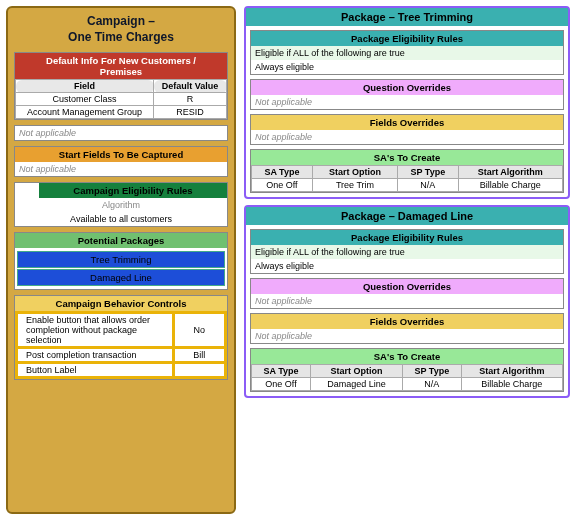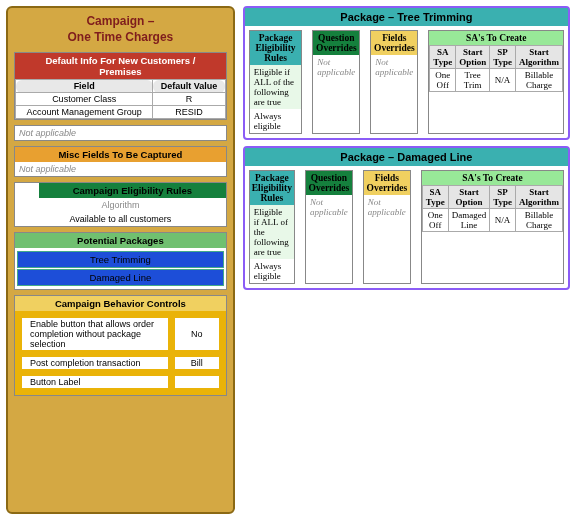--- a/index.html
+++ b/index.html
@@ -22,21 +22,21 @@
       border-radius: 6px;
       padding: 6px;
       display: flex;
       flex-direction: column;
       gap: 5px;
     }
     .left-title {
       text-align: center;
       font-weight: bold;
       font-size: 12px;
-      color: #7f1d1d;
+      color: #0f172a;
       line-height: 1.3;
       margin-bottom: 2px;
     }
 
     
     .section-box {
       border: 1px solid #888;
       background: #fff;
     }
     .section-header {
@@ -104,21 +104,21 @@
       margin: 1px 0;
     }
 
     
     .behavior-table {
       width: 100%;
       border-collapse: collapse;
       font-size: 9px;
     }
     .behavior-table td {
-      border: 7px solid #eab308;
+      border: 3px solid #eab308;
       padding: 1px 8px;
     }
 
     
     .right-panel {
       flex: 1;
       display: flex;
       flex-direction: column;
       gap: 6px;
     }
@@ -132,23 +132,22 @@
       background: #3ab0b0;
       text-align: center;
       font-weight: bold;
       font-size: 11px;
       padding: 3px;
       color: #000;
     }
     .pkg-panel-body {
       padding: 4px;
       display: flex;
-      flex-direction: row;
-      gap: 10px;
-      font-family: Liberation Serif, serif;
+      flex-direction: column;
+      gap: 4px;
     }
 
     .sub-section {
       border: 1px solid #888;
     }
     .sub-header {
       text-align: center;
       padding: 2px;
       font-size: 9.5px;
       font-weight: bold;
@@ -171,21 +170,21 @@
       text-align: center;
     }
     .sa-table th {
       background: #e5e5e5;
       font-weight: bold;
     }
 
     
     .eligibility-header { background: #3ab0b0; color: #000; }
     .eligibility-content { background: #e8f8e8; }
-    .question-header { background: #15803d; color: #000; }
+    .question-header { background: #f0abfc; color: #000; }
     .fields-header { background: #f0d060; color: #000; }
     .sa-header { background: #98e898; color: #000; }
 
     .na-text { color: #888; font-style: italic; }
   </style>
 </head>
 <body>
 
 <div class="left-panel">
   <div class="left-title" style="white-space:pre-line;">Campaign –
@@ -211,21 +210,21 @@
         </tr>
       </tbody>
     </table>
   </div>
 
   <div class="section-box">
     <div class="section-content na-text">Not applicable</div>
   </div>
 
   <div class="section-box">
-    <div class="section-header orange-header">Misc Fields To Be Captured</div>
+    <div class="section-header orange-header">Start Fields To Be Captured</div>
     <div class="section-content na-text">Not applicable</div>
   </div>
 
   <div class="section-box">
     <div class="section-header teal-header">Campaign Eligibility Rules</div>
     <div class="section-content" style="text-align:center; color:#888;">Algorithm</div>
     <div class="section-content" style="text-align:center;">Available to all customers</div>
   </div>
 
   <div class="section-box">

